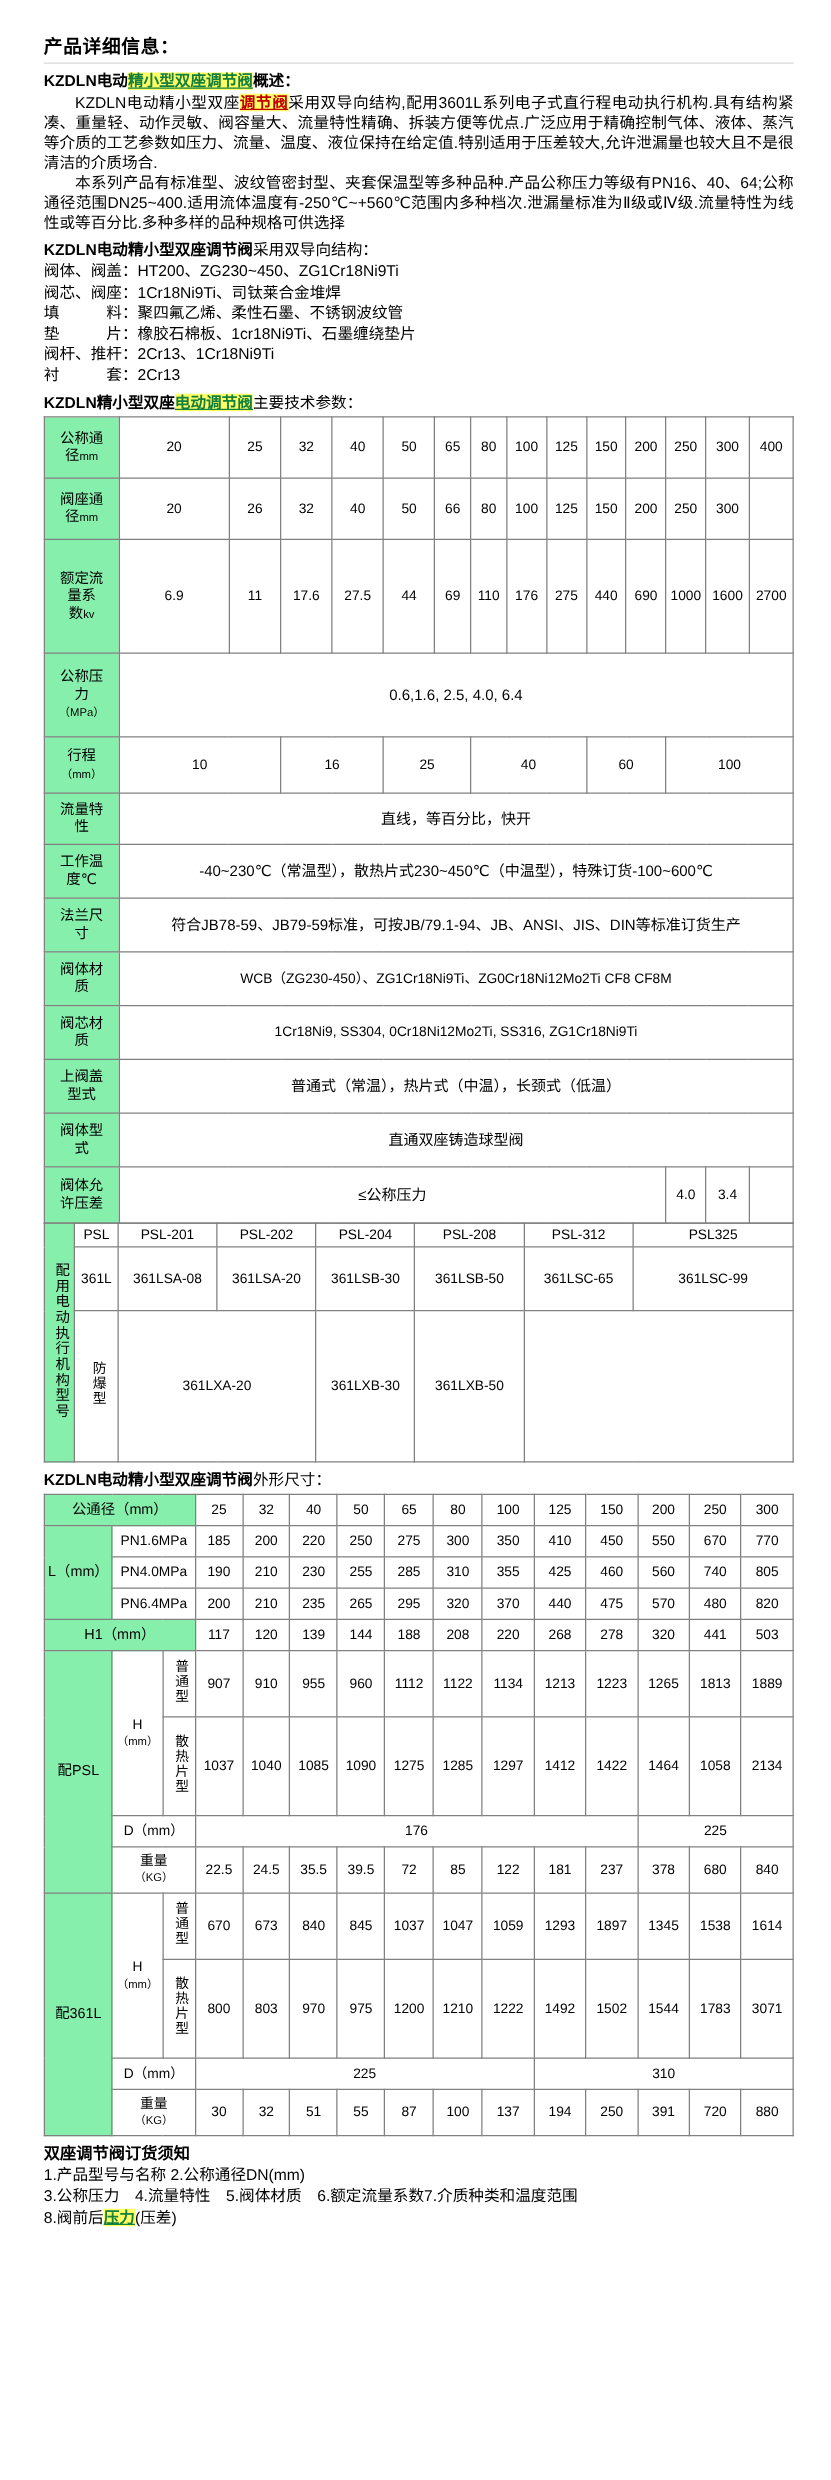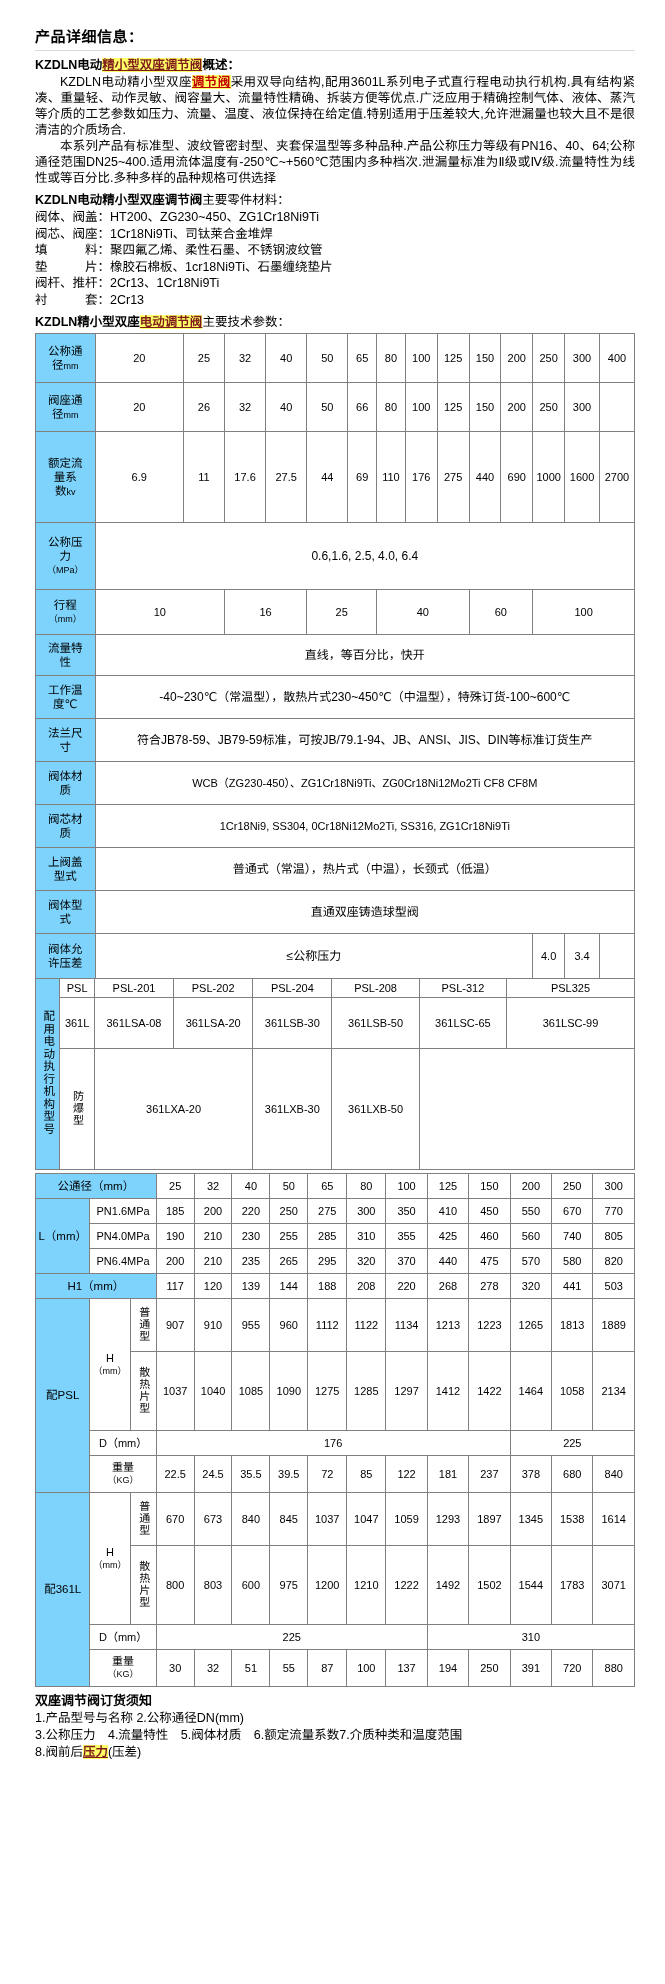--- a/index.html
+++ b/index.html
@@ -15,21 +15,21 @@
 
   .rule{border-top:1px solid #d9d9d9;margin:4px 0 3px 0;}
 
   h1.title{
     font-size:15px;font-weight:bold;margin:2px 0 4px 0;letter-spacing:0.5px;
   }
   h2.sec{
     font-size:12.5px;font-weight:bold;margin:3px 0 1px 0;letter-spacing:0;
   }
   .hl{
-    color:#7f1d1d;background:#ffff66;font-weight:bold;
+    color:#15803d;background:#ffff66;font-weight:bold;
     text-decoration:underline;
     font-family:Liberation Serif, serif;
   }
   .hl2{
     color:#c00000;background:#ffff66;font-weight:bold;
     text-decoration:underline;
   }
   p.para{
     margin:0;font-size:12.5px;line-height:16px;text-align:justify;
     text-justify:inter-ideograph;
@@ -41,21 +41,21 @@
     border-collapse:collapse;width:100%;table-layout:fixed;
     font-size:11px;
   }
   table.grid td{
     border:1px solid #808080;
     text-align:center;vertical-align:middle;
     padding:2px 1px;
     line-height:14px;
     word-break:break-all;
   }
-  td.hdr{background:#7dd3fc;font-size:11.5px;}
+  td.hdr{background:#86efac;font-size:11.5px;}
   .vtext{
     writing-mode:vertical-rl;
     text-orientation:upright;
     white-space:nowrap;
     display:inline-block;
     line-height:13px;
     letter-spacing:1px;
   }
   .sm{font-size:9px;}
   table.outer{border-collapse:collapse;width:100%;table-layout:fixed;font-size:11px;}
@@ -72,21 +72,21 @@
 
     <h1 class="title">产品详细信息：</h1>
     <div class="rule"></div>
 
     <h2 class="sec"><span>KZDLN电动</span><span class="hl">精小型双座调节阀</span><span>概述：</span></h2>
 
     <p class="para indent"><span>KZDLN电动精小型双座</span><span class="hl2">调节阀</span><span>采用双导向结构,配用3601L系列电子式直行程电动执行机构.具有结构紧凑、重量轻、动作灵敏、阀容量大、流量特性精确、拆装方便等优点.广泛应用于精确控制气体、液体、蒸汽等介质的工艺参数如压力、流量、温度、液位保持在给定值.特别适用于压差较大,允许泄漏量也较大且不是很清洁的介质场合.</span></p>
 
     <p class="para indent">本系列产品有标准型、波纹管密封型、夹套保温型等多种品种.产品公称压力等级有PN16、40、64;公称通径范围DN25~400.适用流体温度有-250℃~+560℃范围内多种档次.泄漏量标准为Ⅱ级或Ⅳ级.流量特性为线性或等百分比.多种多样的品种规格可供选择</p>
 
-    <h2 class="sec"><span>KZDLN电动精小型双座调节阀</span><span style="font-weight:normal">主要零件材料：</span></h2>
+    <h2 class="sec"><span>KZDLN电动精小型双座调节阀</span><span style="font-weight:normal">采用双导向结构：</span></h2>
 
     <div class="matline"><span>阀体、阀盖：</span><span>HT200、ZG230~450、ZG1Cr18Ni9Ti</span></div>
     <div class="matline"><span>阀芯、阀座：</span><span>1Cr18Ni9Ti、司钛莱合金堆焊</span></div>
     <div class="matline"><span>填　　　料：</span><span>聚四氟乙烯、柔性石墨、不锈钢波纹管</span></div>
     <div class="matline"><span>垫　　　片：</span><span>橡胶石棉板、1cr18Ni9Ti、石墨缠绕垫片</span></div>
     <div class="matline"><span>阀杆、推杆：</span><span>2Cr13、1Cr18Ni9Ti</span></div>
     <div class="matline"><span>衬　　　套：</span><span>2Cr13</span></div>
 
     <h2 class="sec"><span>KZDLN精小型双座</span><span class="hl">电动调节阀</span><span style="font-weight:normal">主要技术参数：</span></h2>
 
@@ -307,20 +307,21 @@
         </td>
         <td colspan="2">361LXA-20</td>
         <td>361LXB-30</td>
         <td>361LXB-50</td>
         <td colspan="2"></td>
       </tr>
     </tbody>
         </table>
     </div>
 
+    <h2 class="sec"><span>KZDLN电动精小型双座调节阀</span><span style="font-weight:normal">外形尺寸：</span></h2>
 
     <div class="tblwrap">
     <table class="outer">
       <colgroup>
         <col style="width:46px">
             <col style="width:34px">
             <col style="width:22px">
         <col style="width:32px">
             <col style="width:32px">
             <col style="width:32px">
@@ -388,21 +389,21 @@
         <td>200</td>
         <td>210</td>
         <td>235</td>
         <td>265</td>
         <td>295</td>
         <td>320</td>
         <td>370</td>
         <td>440</td>
         <td>475</td>
         <td>570</td>
-        <td>580</td>
+        <td>480</td>
         <td>820</td>
       </tr>
 
       <tr>
         <td colspan="3" class="hdr" style="height:22px">H1（mm）</td>
         <td>117</td>
         <td>120</td>
         <td>139</td>
         <td>144</td>
         <td>188</td>
@@ -499,21 +500,21 @@
         <td>1345</td>
         <td>1538</td>
         <td>1614</td>
       </tr>
       <tr>
         <td style="height:76px">
           <span class="vtext">散热片型</span>
         </td>
         <td>800</td>
         <td>803</td>
-        <td>600</td>
+        <td>970</td>
         <td>975</td>
         <td>1200</td>
         <td>1210</td>
         <td>1222</td>
         <td>1492</td>
         <td>1502</td>
         <td>1544</td>
         <td>1783</td>
         <td>3071</td>
       </tr>

